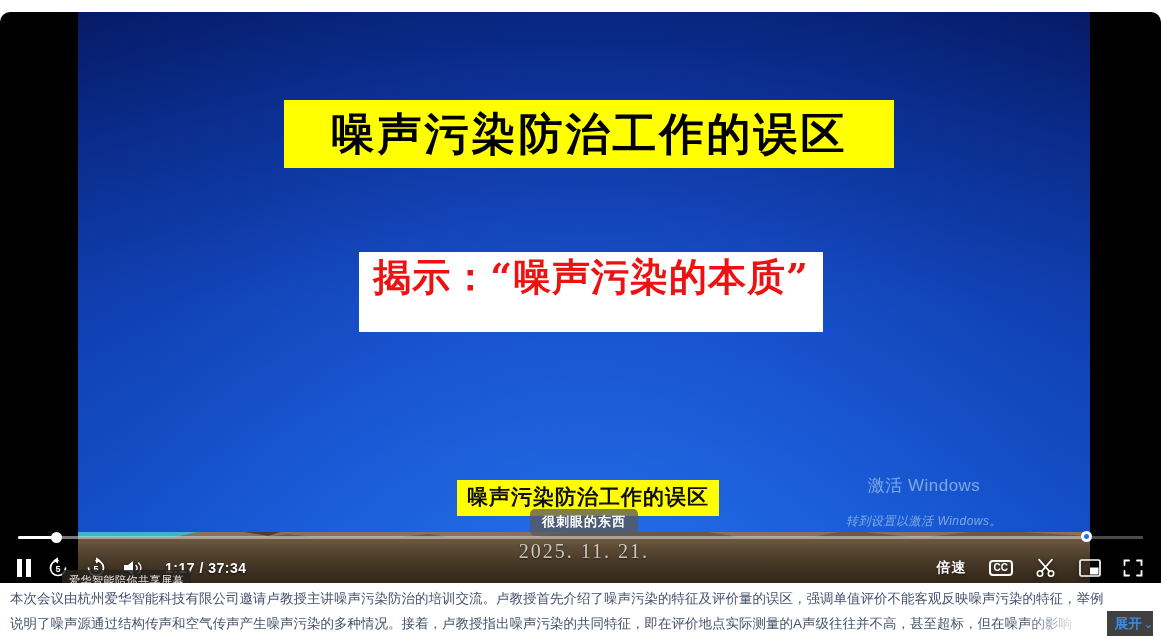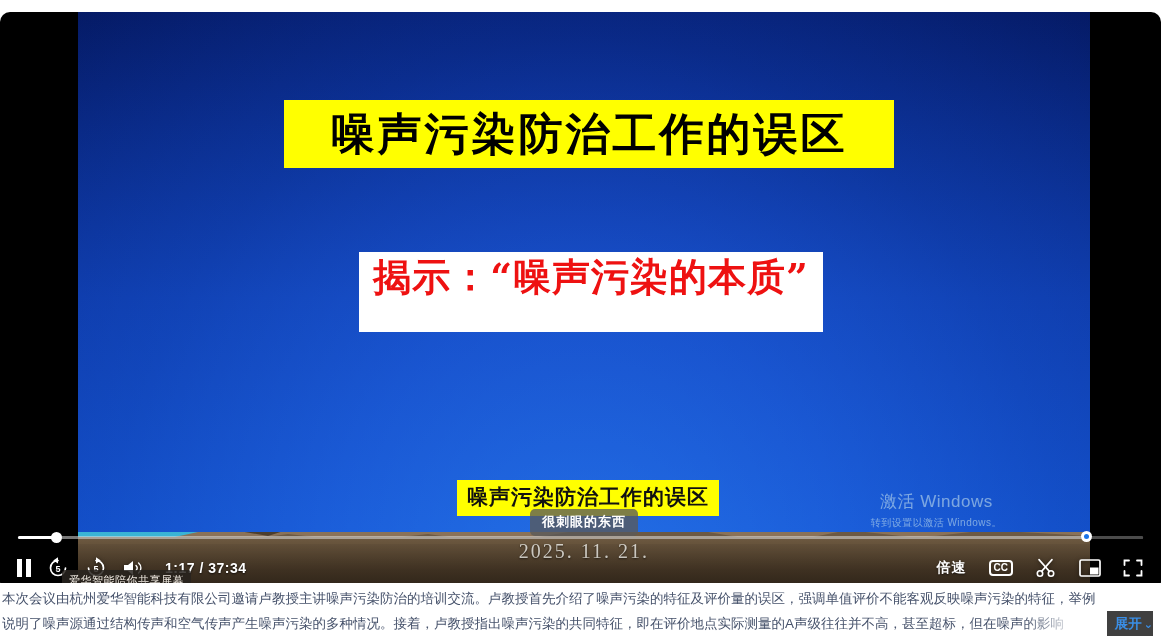--- a/index.html
+++ b/index.html
@@ -107,21 +107,21 @@
     white-space: nowrap; letter-spacing: 1px;
   }
 
   
   .winmark {
     position: absolute; right: 88px; bottom: 62px;
     text-align: center; color: #cfe9ef;
     opacity: .55; text-shadow: none;
   }
   .winmark .l1 { font-size: 17px; letter-spacing: .5px; }
-  .winmark .l2 { font-size: 10px; margin-top: 3px; letter-spacing: .5px; }
+  .winmark .l2 { font-size: 12px; margin-top: 16px; letter-spacing: .5px; font-style: italic; }
 
   
   .progress-wrap {
     position: absolute; left: 0; bottom: 48px; width: 1161px; height: 14px;
   }
   .progress-track {
     position: absolute; left: 18px; right: 18px; top: 6px; height: 3px;
     background: rgba(220,220,220,.55); border-radius: 2px;
   }
   .progress-played {
@@ -186,21 +186,21 @@
     background: rgba(40,35,30,.85);
     color: #efe9e0; font-size: 11px;
     padding: 3px 7px 4px; border-radius: 3px;
     white-space: nowrap; letter-spacing: .5px;
   }
 
   
   .desc {
     position: absolute; left: 0; top: 583px; width: 1161px; height: 54px;
     background: #fff;
-    padding: 3px 0 0 2px;
+    padding: 3px 0 0 10px;
     color: #46526b;
     font-size: 13.5px;
     line-height: 25px;
   }
   .desc p { white-space: nowrap; overflow: hidden; }
   .desc .line2 { position: relative; }
   .fade {
     position: absolute; right: 68px; top: 0; width: 70px; height: 25px;
     background: linear-gradient(to right, rgba(255,255,255,0), #fff 85%);
   }

